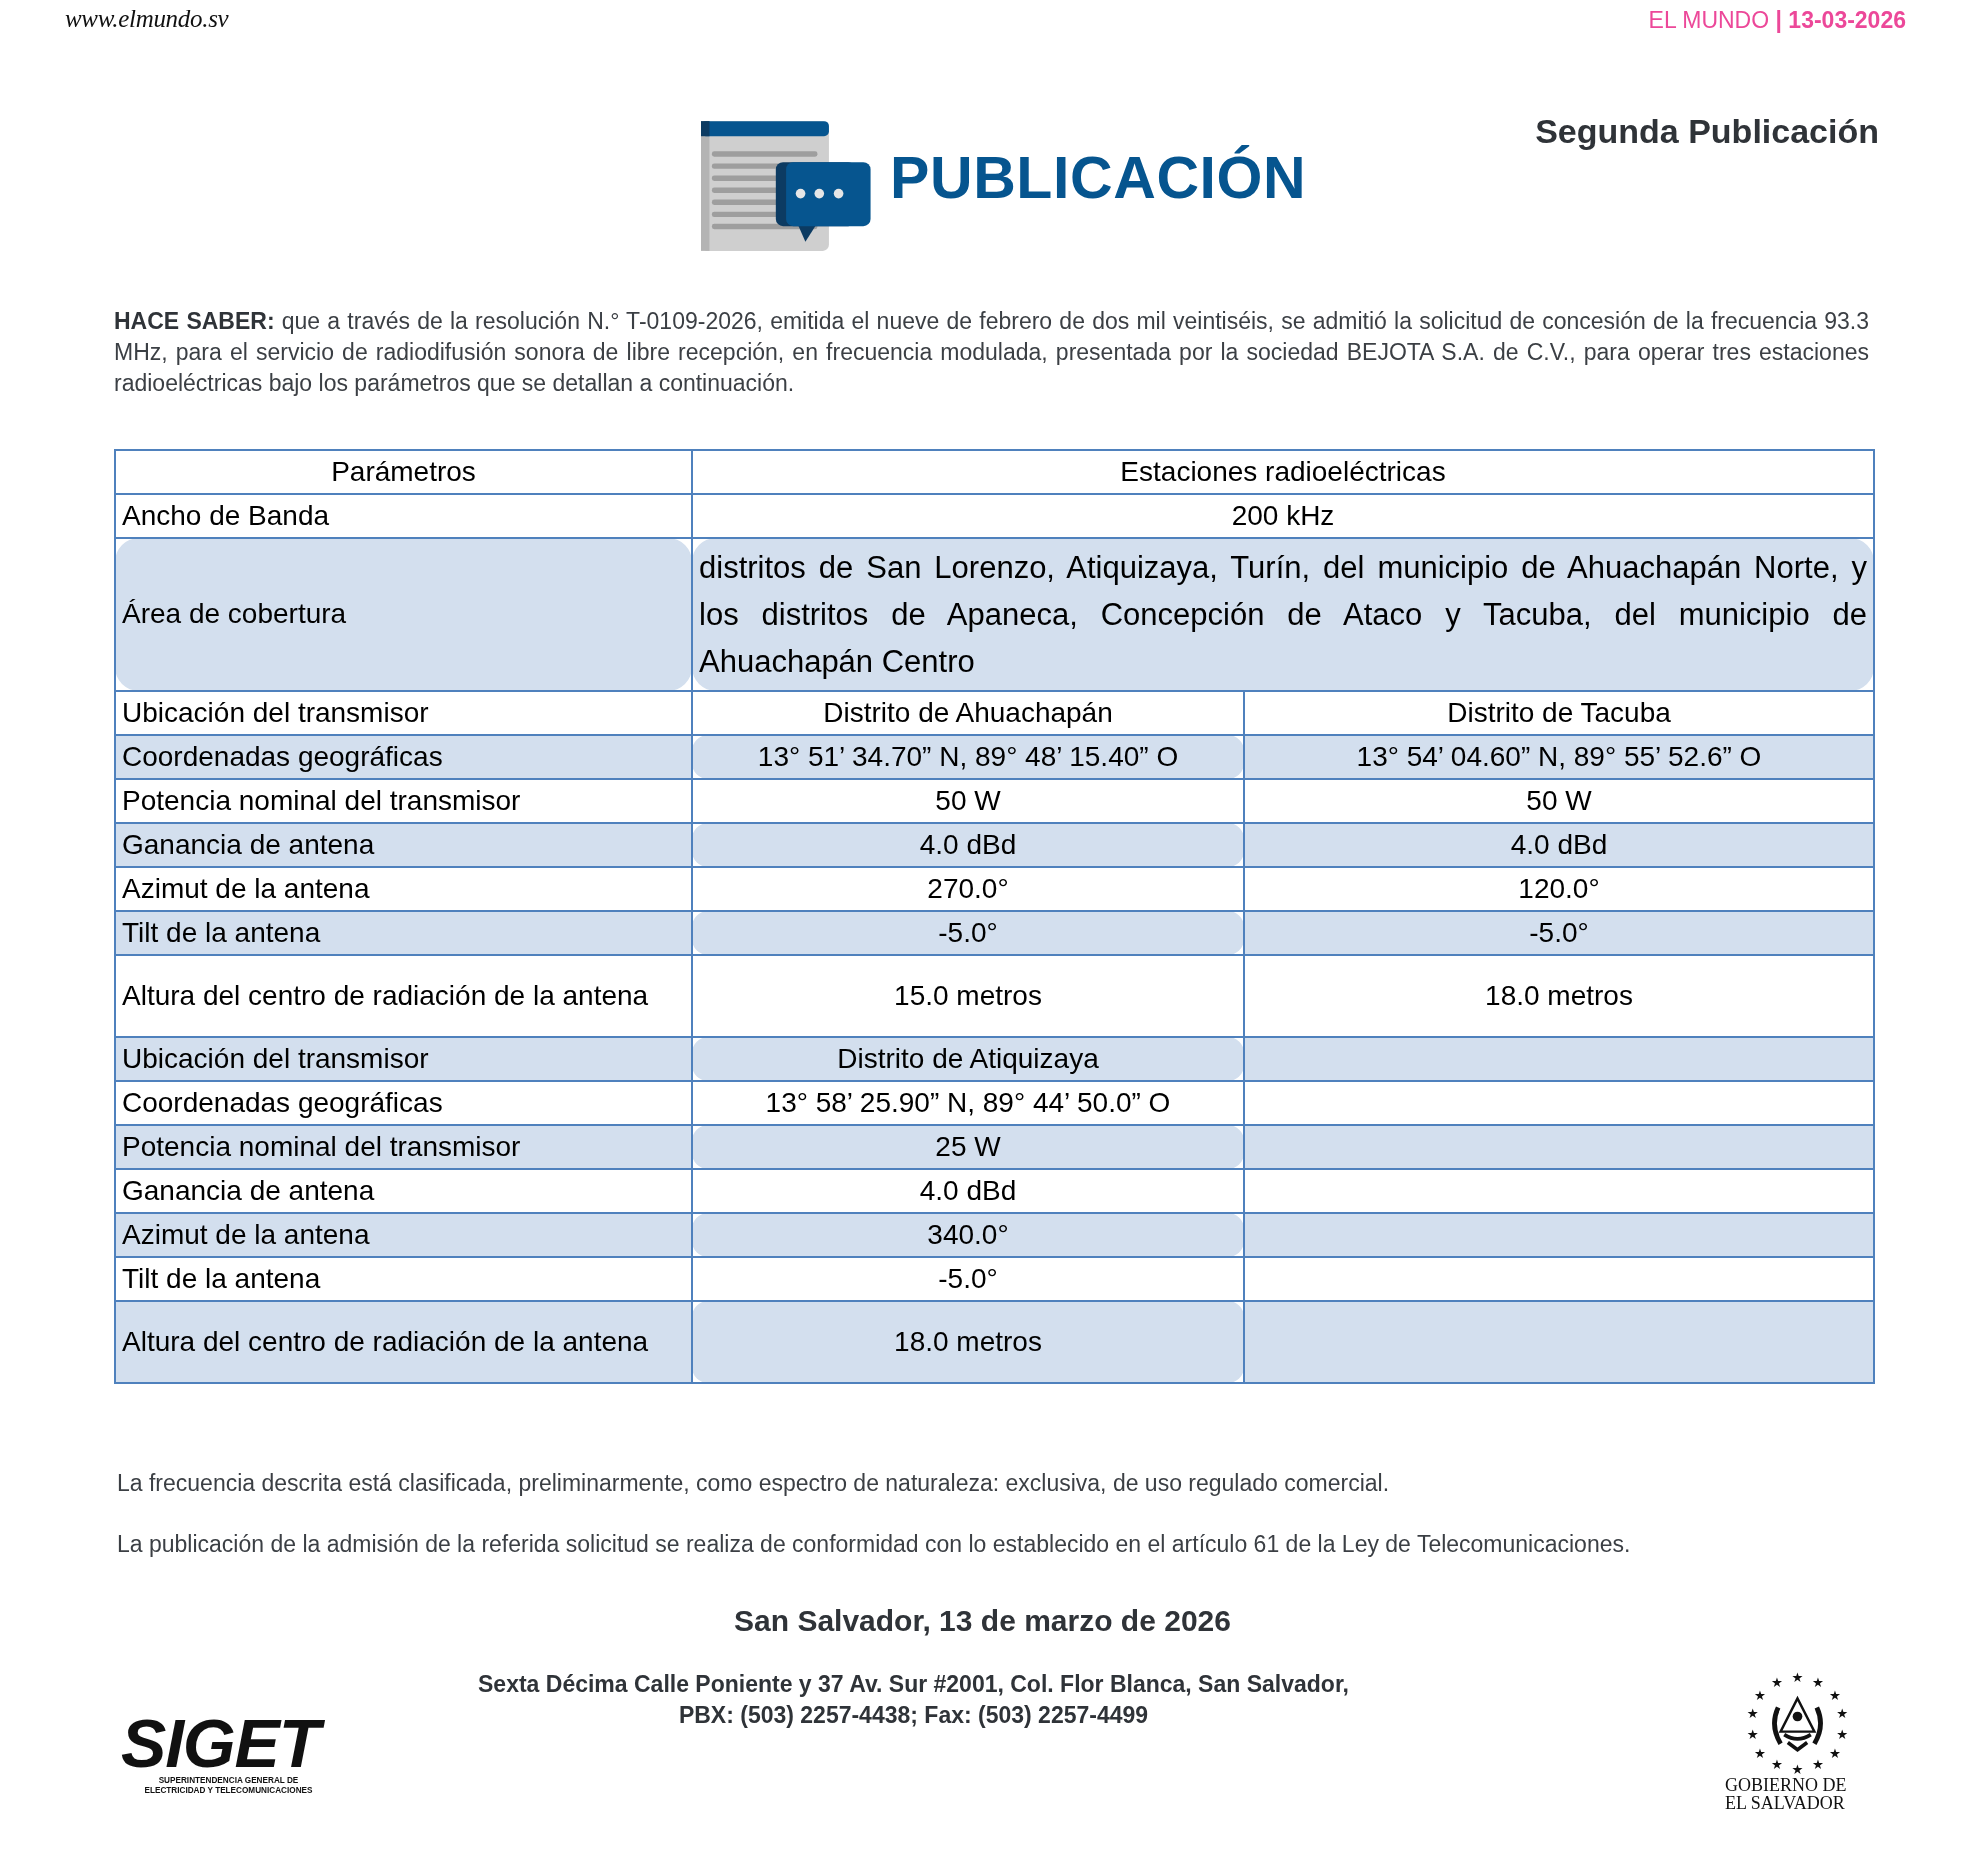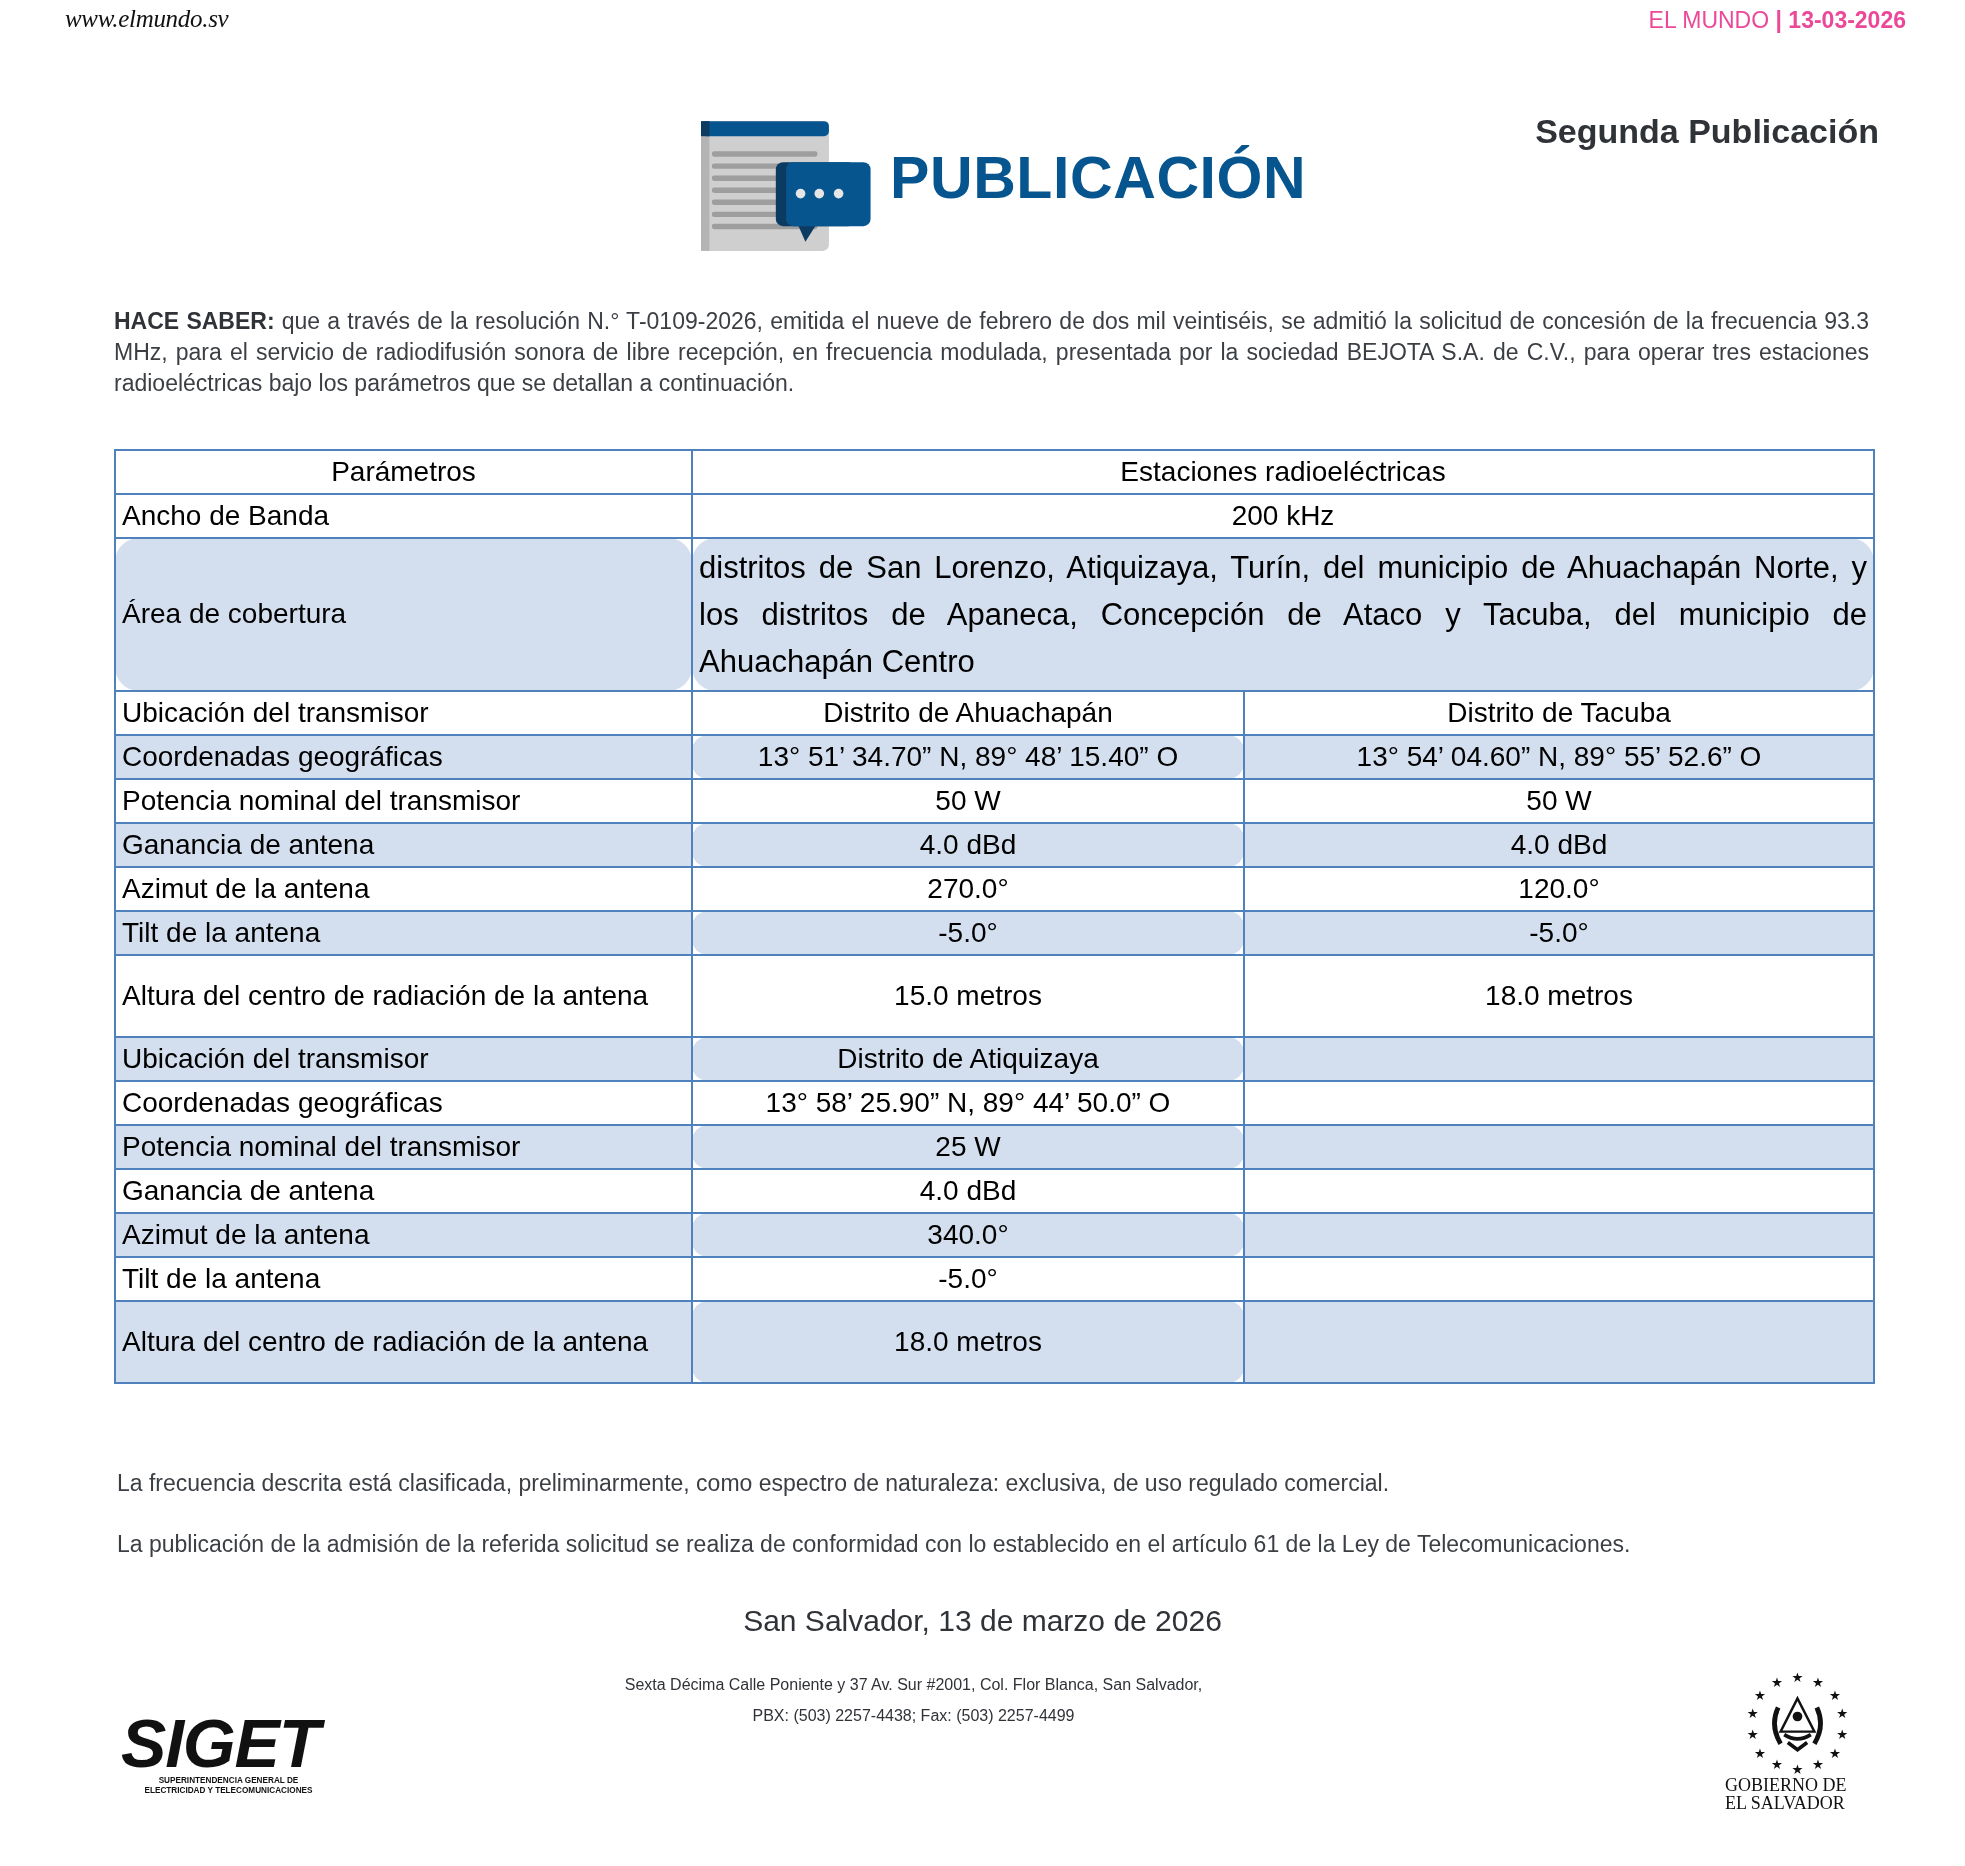--- a/index.html
+++ b/index.html
@@ -29,22 +29,22 @@
   table.params td.val { width: 538px; border-radius: 16px; }
   table.params tr.tall td { height: 80px; line-height: 41px; }
   table.params td.area { text-align: justify; text-align-last: left; line-height: 47px; font-size: 31px; padding-top: 4.8px; padding-bottom: 4.8px; }
   table.params tr.area-row td { height: 138px; border-radius: 24px; }
 
   
   .note { left: 117px; font-size: 23px; color: #3b3f44; }
   .note1 { top: 1470px; }
   .note2 { top: 1531px; }
 
-  .date-line { left: 0; width: 1965px; top: 1604px; text-align: center; font-size: 30px; font-weight: normal; color: #2f3338; }
-  .address { left: 0; width: 1827px; top: 1669px; text-align: center; font-size: 16px; font-weight: normal; color: #2f3338; line-height: 31px; }
+  .date-line { left: 0; width: 1965px; top: 1604px; text-align: center; font-size: 30px; font-weight: bold; color: #2f3338; }
+  .address { left: 0; width: 1827px; top: 1669px; text-align: center; font-size: 23px; font-weight: bold; color: #2f3338; line-height: 31px; }
 
   
   .siget { left: 121px; top: 1710px; width: 224px; }
   .siget-word { font-family: "Liberation Sans", sans-serif; font-weight: bold; font-style: italic; font-size: 68px; color: #111; letter-spacing: -1.2px; line-height: 66px; }
   .siget-sub { font-size: 8.2px; font-weight: bold; color: #111; line-height: 9.7px; text-align: center; width: 215px; }
 
   
   .gob { left: 1725px; top: 1665px; width: 145px; height: 163px; }
   .gob-text { font-family: "Liberation Serif", serif; font-size: 18px; color: #111; line-height: 18px; text-align: left; }
 </style>

